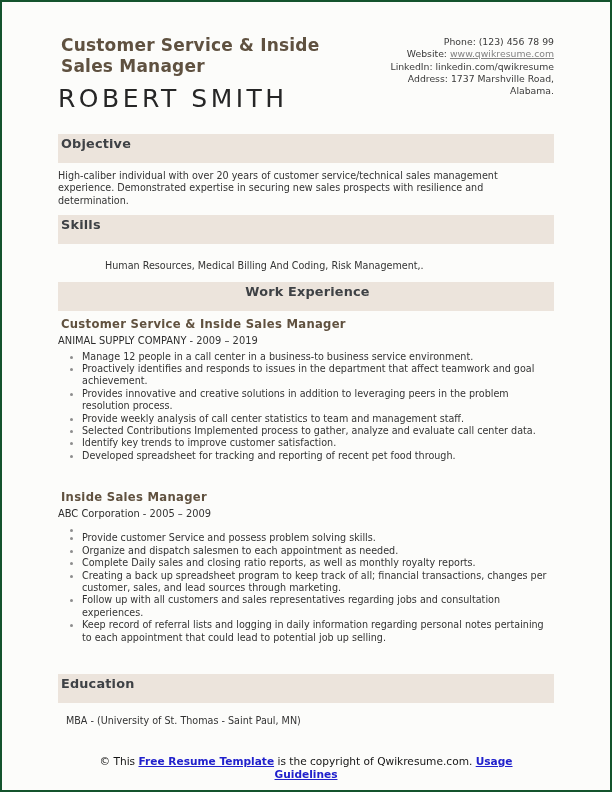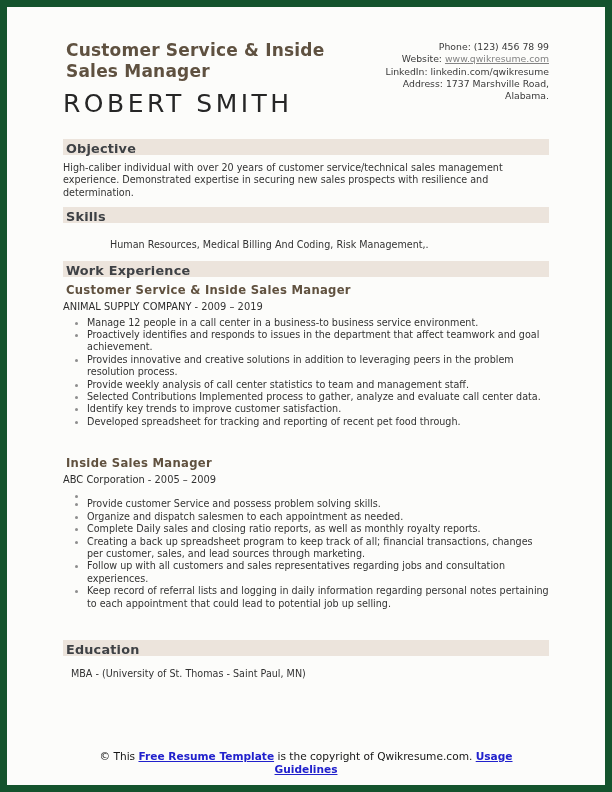--- a/index.html
+++ b/index.html
@@ -3,21 +3,21 @@
 <meta charset="utf-8">
 <style>
   * { margin:0; padding:0; box-sizing:border-box; }
   html,body { background:#ffffff; }
   body { font-family:"DejaVu Sans", sans-serif; }
   .page {
     position:relative;
     width:612px; height:792px;
     margin:0 auto;
     background:#fcfcfa;
-    border:7px solid #14532d;
+    border:2px solid #14532d;
     overflow:hidden;
   }
   .content { padding:33px 56px 0 56px; }
 
   
   .header { display:flex; justify-content:space-between; }
   .head-left { width:330px; }
   .job-title-main {
     font-size:17px; font-weight:bold; color:#5f5140;
     line-height:21px; padding-left:3px; letter-spacing:0.2px;
@@ -27,27 +27,27 @@
     letter-spacing:3.5px; line-height:30px; white-space:nowrap;
   }
   .contact {
     width:182px; text-align:right; font-size:9.3px; color:#3a3a3a;
     line-height:12.3px; margin-top:1px;
   }
   .contact a { color:#828282; text-decoration:underline; }
 
   
   .section-bar {
-    background:#ece4dc; height:16px; line-height:20px;
+    background:#ece4dc; height:29px; line-height:20px;
     font-size:12.8px; font-weight:bold; color:#3e4145;
     padding-left:3px; letter-spacing:0.2px;
   }
   .bar-objective { margin-top:20px; }
   .bar-skills { margin-top:8px; }
-  .bar-work { margin-top:9px; }
+  .bar-work { margin-top:9px;text-align:center; }
   .bar-education { margin-top:30px; }
 
   
   .body-text { font-size:9.6px; color:#333333; line-height:12.4px; }
   .objective-text { margin-top:7px; max-width:486px; }
   .skills-text { margin-top:16px;padding-left:47px; }
   .education-text { margin-top:12px; padding-left:8px; }
 
   
   .job { margin-top:6px; }

